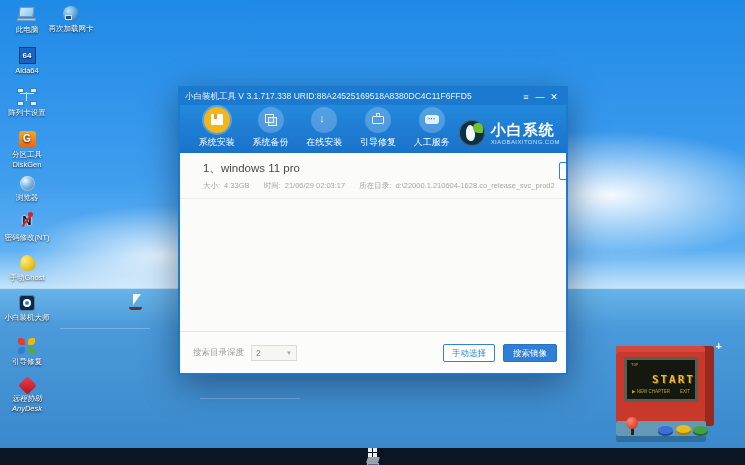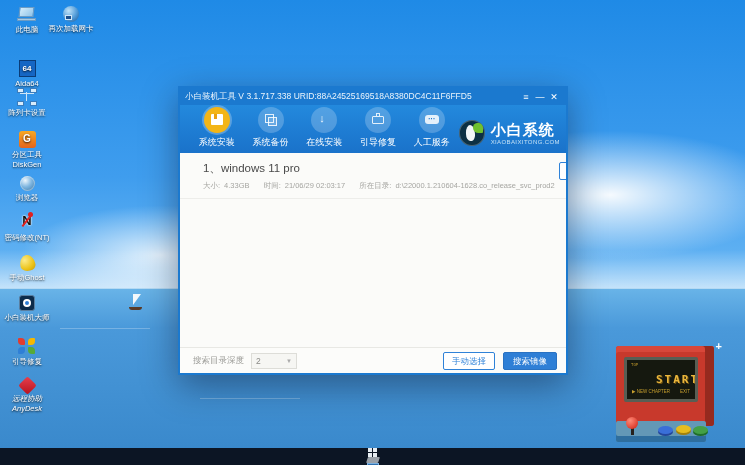--- a/index.html
+++ b/index.html
@@ -27,22 +27,22 @@
 
   
   .arcade { position:absolute; left:616px; top:346px; width:98px; height:96px; }
   .spark { position:absolute; right:-8px; top:-6px; color:#fff; font-size:11px; font-weight:bold; }
   .cab { position:absolute; left:0; right:0; top:0; bottom:16px; background:#c8392c; border-radius:3px;
          box-shadow:inset -9px 0 0 #962a1f, inset 0 6px 0 #d8473a; }
   .bezel { position:absolute; left:8px; right:16px; top:11px; bottom:24px; background:#585e54; border-radius:2px; }
   .screen-crt { position:absolute; left:3px; right:3px; top:3px; bottom:3px; background:#15180f; overflow:hidden; }
   .scr-top { position:absolute; top:2px; left:4px; color:#b8932a; font-size:4px;
              font-family:"DejaVu Sans Mono",monospace; }
-  .scr-title { position:absolute; top:13px; width:100%; text-align:left; color:#eab63c;
-               font:bold 11px "DejaVu Sans Mono",monospace; letter-spacing:2px; text-shadow:1px 1px 0 #6b4e10;margin-left:29px; }
+  .scr-title { position:absolute; top:13px; width:100%; text-align:right; color:#eab63c;
+               font:bold 11px "DejaVu Sans Mono",monospace; letter-spacing:2px; text-shadow:1px 1px 0 #6b4e10; }
   .scr-menu { position:absolute; bottom:5px; left:5px; right:5px; display:flex; justify-content:space-between;
               color:#c79f2e; font-size:4.5px; font-family:"DejaVu Sans Mono",monospace; }
   .deck { position:absolute; left:0; right:8px; bottom:0; height:21px; background:#6398b6; border-radius:2px;
           box-shadow:inset 0 -6px 0 #2e6e9e; }
   .joy-stick { position:absolute; left:15px; bottom:7px; width:3px; height:10px; background:#26211c; }
   .joy-ball { position:absolute; left:10px; bottom:13px; width:12px; height:12px; border-radius:50%;
               background:radial-gradient(circle at 35% 30%, #ff8a78, #d01f10); }
   .abtn { position:absolute; bottom:8px; width:15px; height:8px; border-radius:50%; }
   .abtn.blue   { left:42px; background:#3a6fd8; box-shadow:0 2px 0 #24489c; }
   .abtn.yellow { left:60px; bottom:9px; background:#e5bd1e; box-shadow:0 2px 0 #a3820d; }
@@ -118,21 +118,21 @@
   .winflag b:nth-child(1){background:#f25022;} .winflag b:nth-child(2){background:#7fba00;}
   .winflag b:nth-child(3){background:#00a4ef;} .winflag b:nth-child(4){background:#ffb900;}
   .os-main { flex:1; }
   .os-title { font-size:11.5px; color:#4a4a4a; }
   .os-meta { margin-top:5px; font-size:7.5px; color:#a6a6a2; white-space:nowrap; }
   .os-meta span { margin-right:4px; }
   .os-meta .gap { margin-right:12px; }
   .install-btn { flex:0 0 auto; width:40px; height:18px; margin-top:1px; background:#fff; border:1px solid #2f82d8;
                  border-radius:2px; color:#2f82d8; font-size:9px; line-height:16px; text-align:center; cursor:pointer; }
 
-  .win-footer { flex:0 0 auto; height:26px; border-top:1px solid #e8e8e4; background:#fcfcfa; display:flex;
+  .win-footer { flex:0 0 auto; height:42px; border-top:1px solid #e8e8e4; background:#fcfcfa; display:flex;
                 align-items:center; padding:0 9px 0 13px; }
   .depth-label { font-size:8.5px; color:#9c9c98; }
   .depth-select { width:46px; height:16px; margin-left:7px; border:1px solid #ddddd8; background:#f6f6f3;
                   color:#8a8a86; font-size:8.5px; display:flex; align-items:center; padding:0 4px; cursor:pointer; }
   .depth-select .chev { margin-left:auto; font-size:6px; color:#aaa; }
   .btn-manual { margin-left:auto; width:52px; height:18px; background:#fff; border:1px solid #2f82d8; border-radius:2px;
                 color:#2f82d8; font-size:8.5px; line-height:16px; text-align:center; cursor:pointer; }
   .btn-search { width:54px; height:18px; margin-left:8px; background:#2f7fd6; border:1px solid #2a72c2; border-radius:2px;
                 color:#fff; font-size:8.5px; line-height:16px; text-align:center; cursor:pointer; }
 
@@ -208,21 +208,21 @@
         <div class="base"></div>
       </div>
     <div>此电脑</div>
   </div>
   <div class="dicon" style="left:48px;top:5px;">
     <div class="art art-globe">
         <div class="chip"></div>
       </div>
     <div>再次加载网卡</div>
   </div>
-  <div class="dicon" style="left:4px;top:60px;">
+  <div class="dicon" style="left:4px;top:47px;">
     <div class="art art-aida">64</div>
     <div>Aida64</div>
   </div>
   <div class="dicon" style="left:4px;top:88px;">
     <div class="art art-net">
       <i class="l" style="left:4px;top:5px;width:14px;height:1px;"></i>
       <i class="l" style="left:10px;top:4px;width:1px;height:9px;"></i>
       <i class="nd" style="left:1px;top:0;"></i>
         <i class="nd" style="right:1px;top:0;"></i>
       <i class="nd" style="left:1px;bottom:0;"></i>

